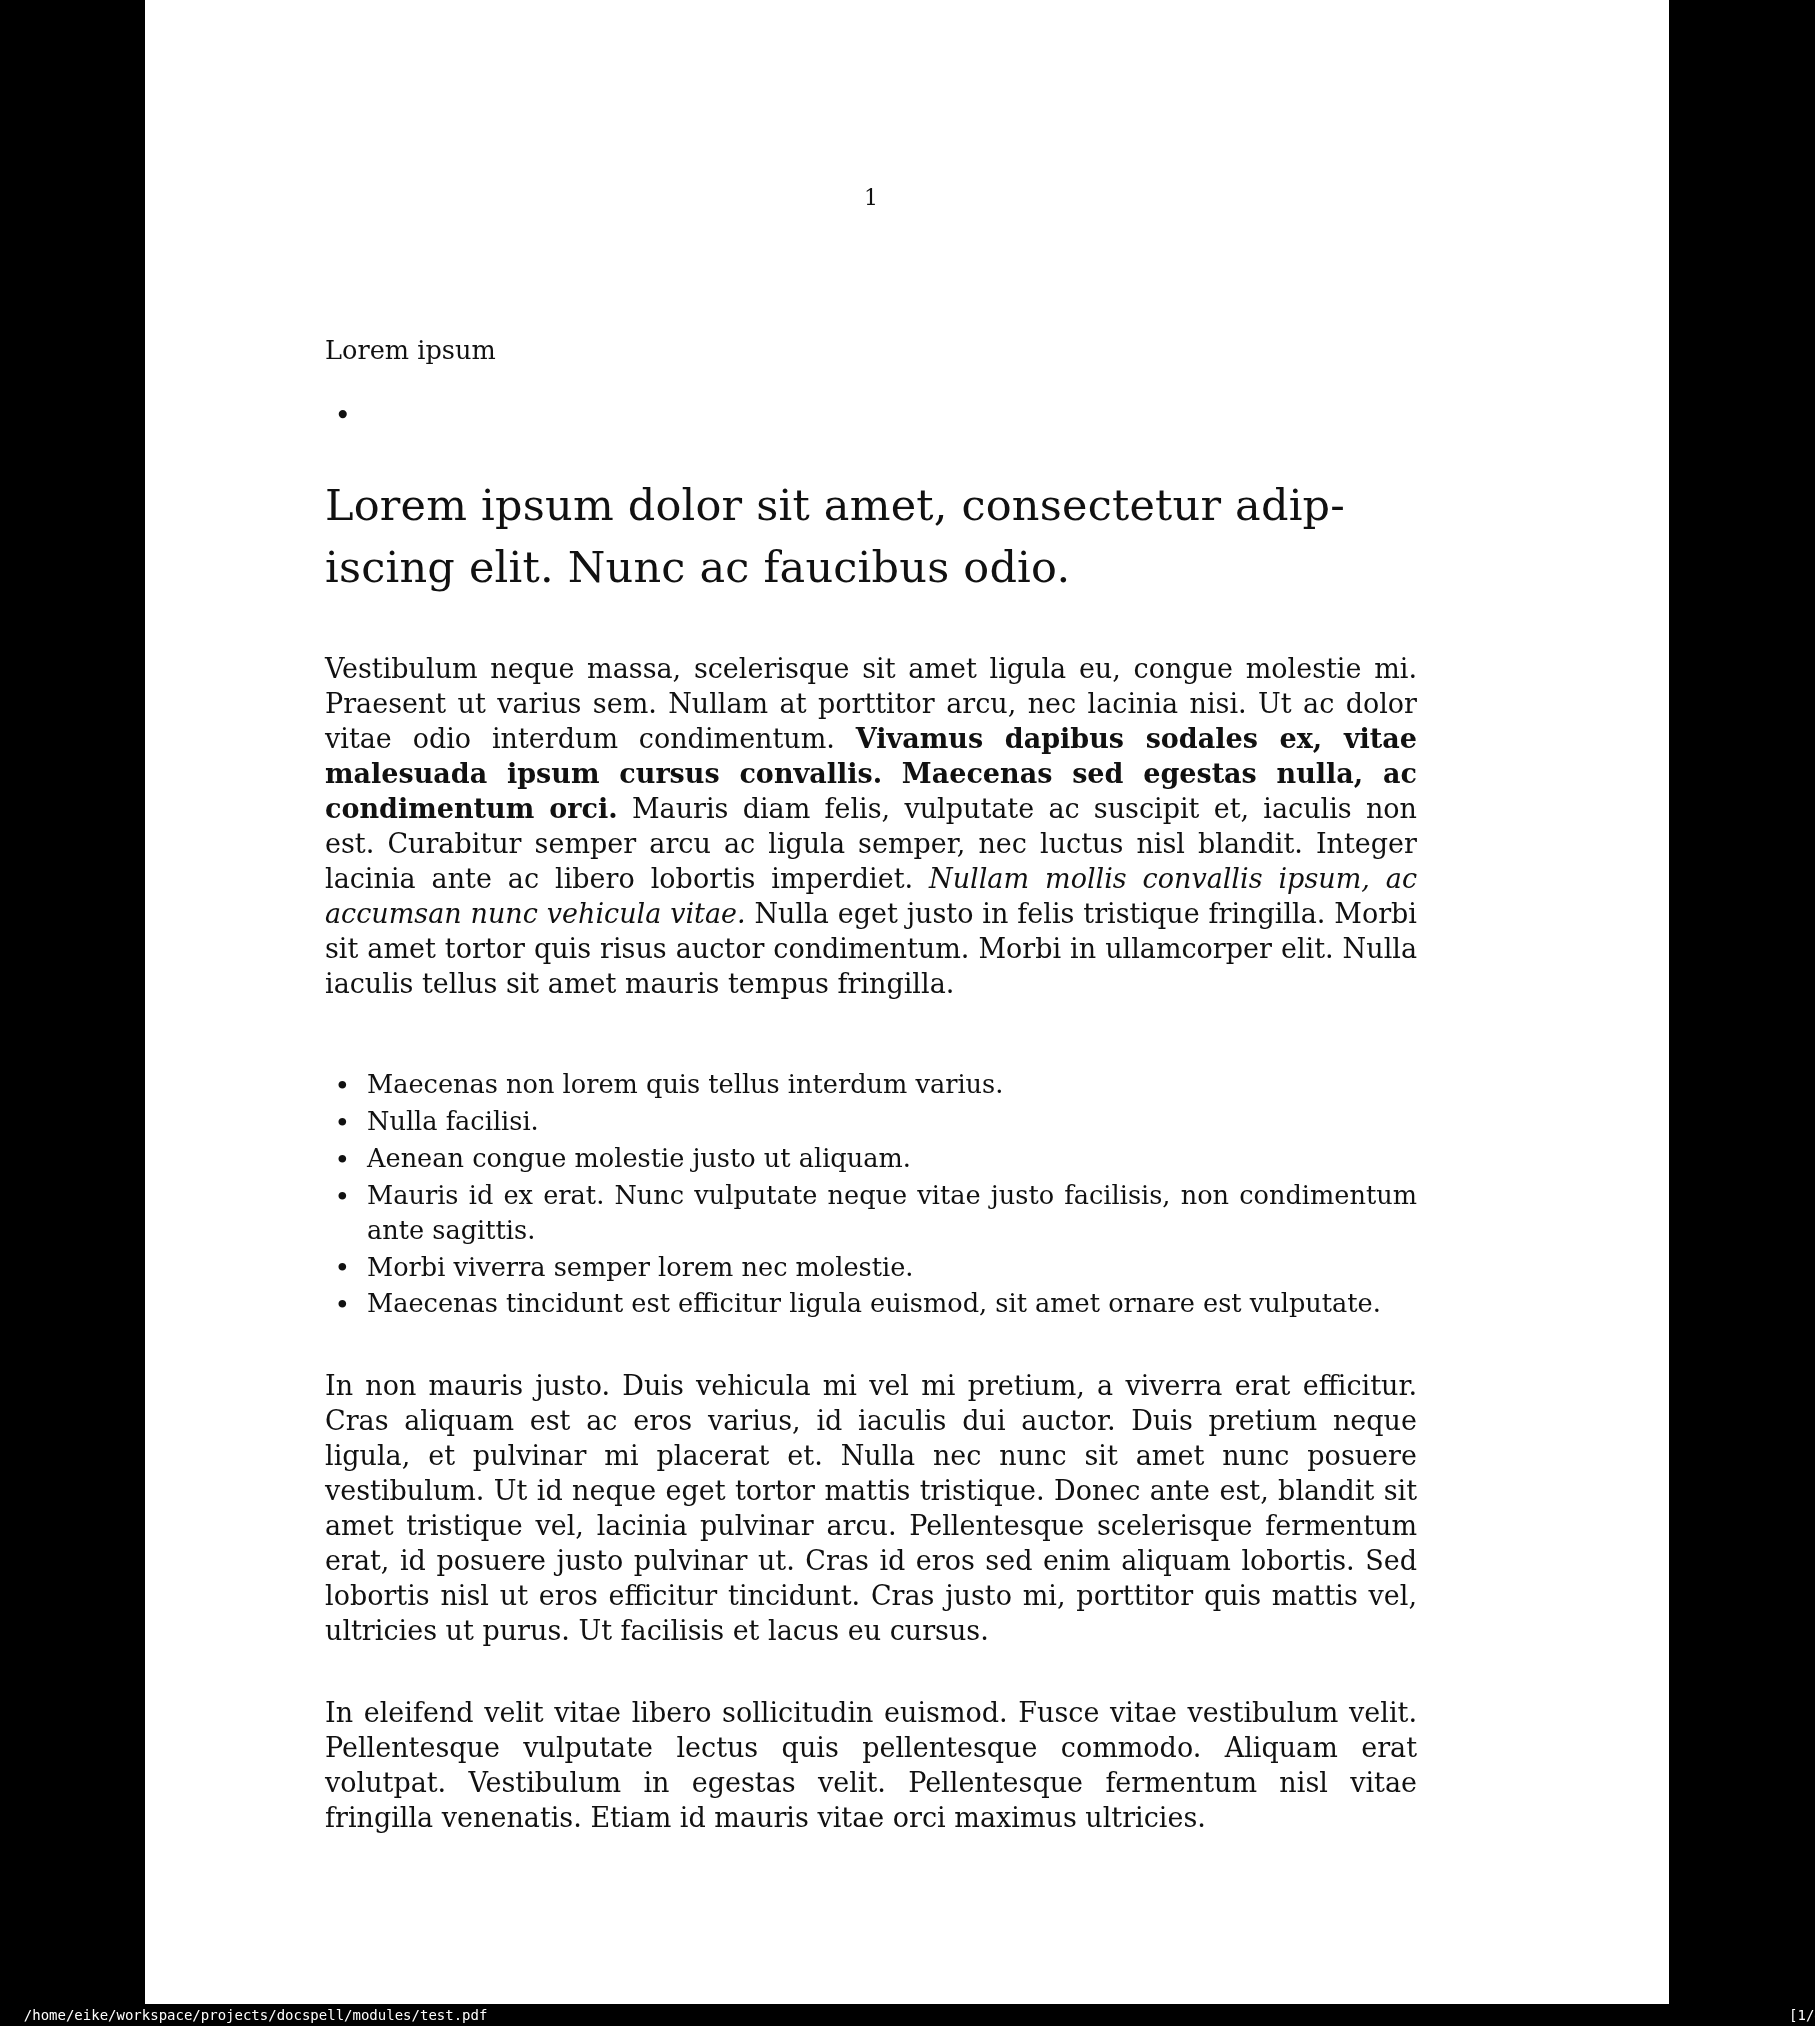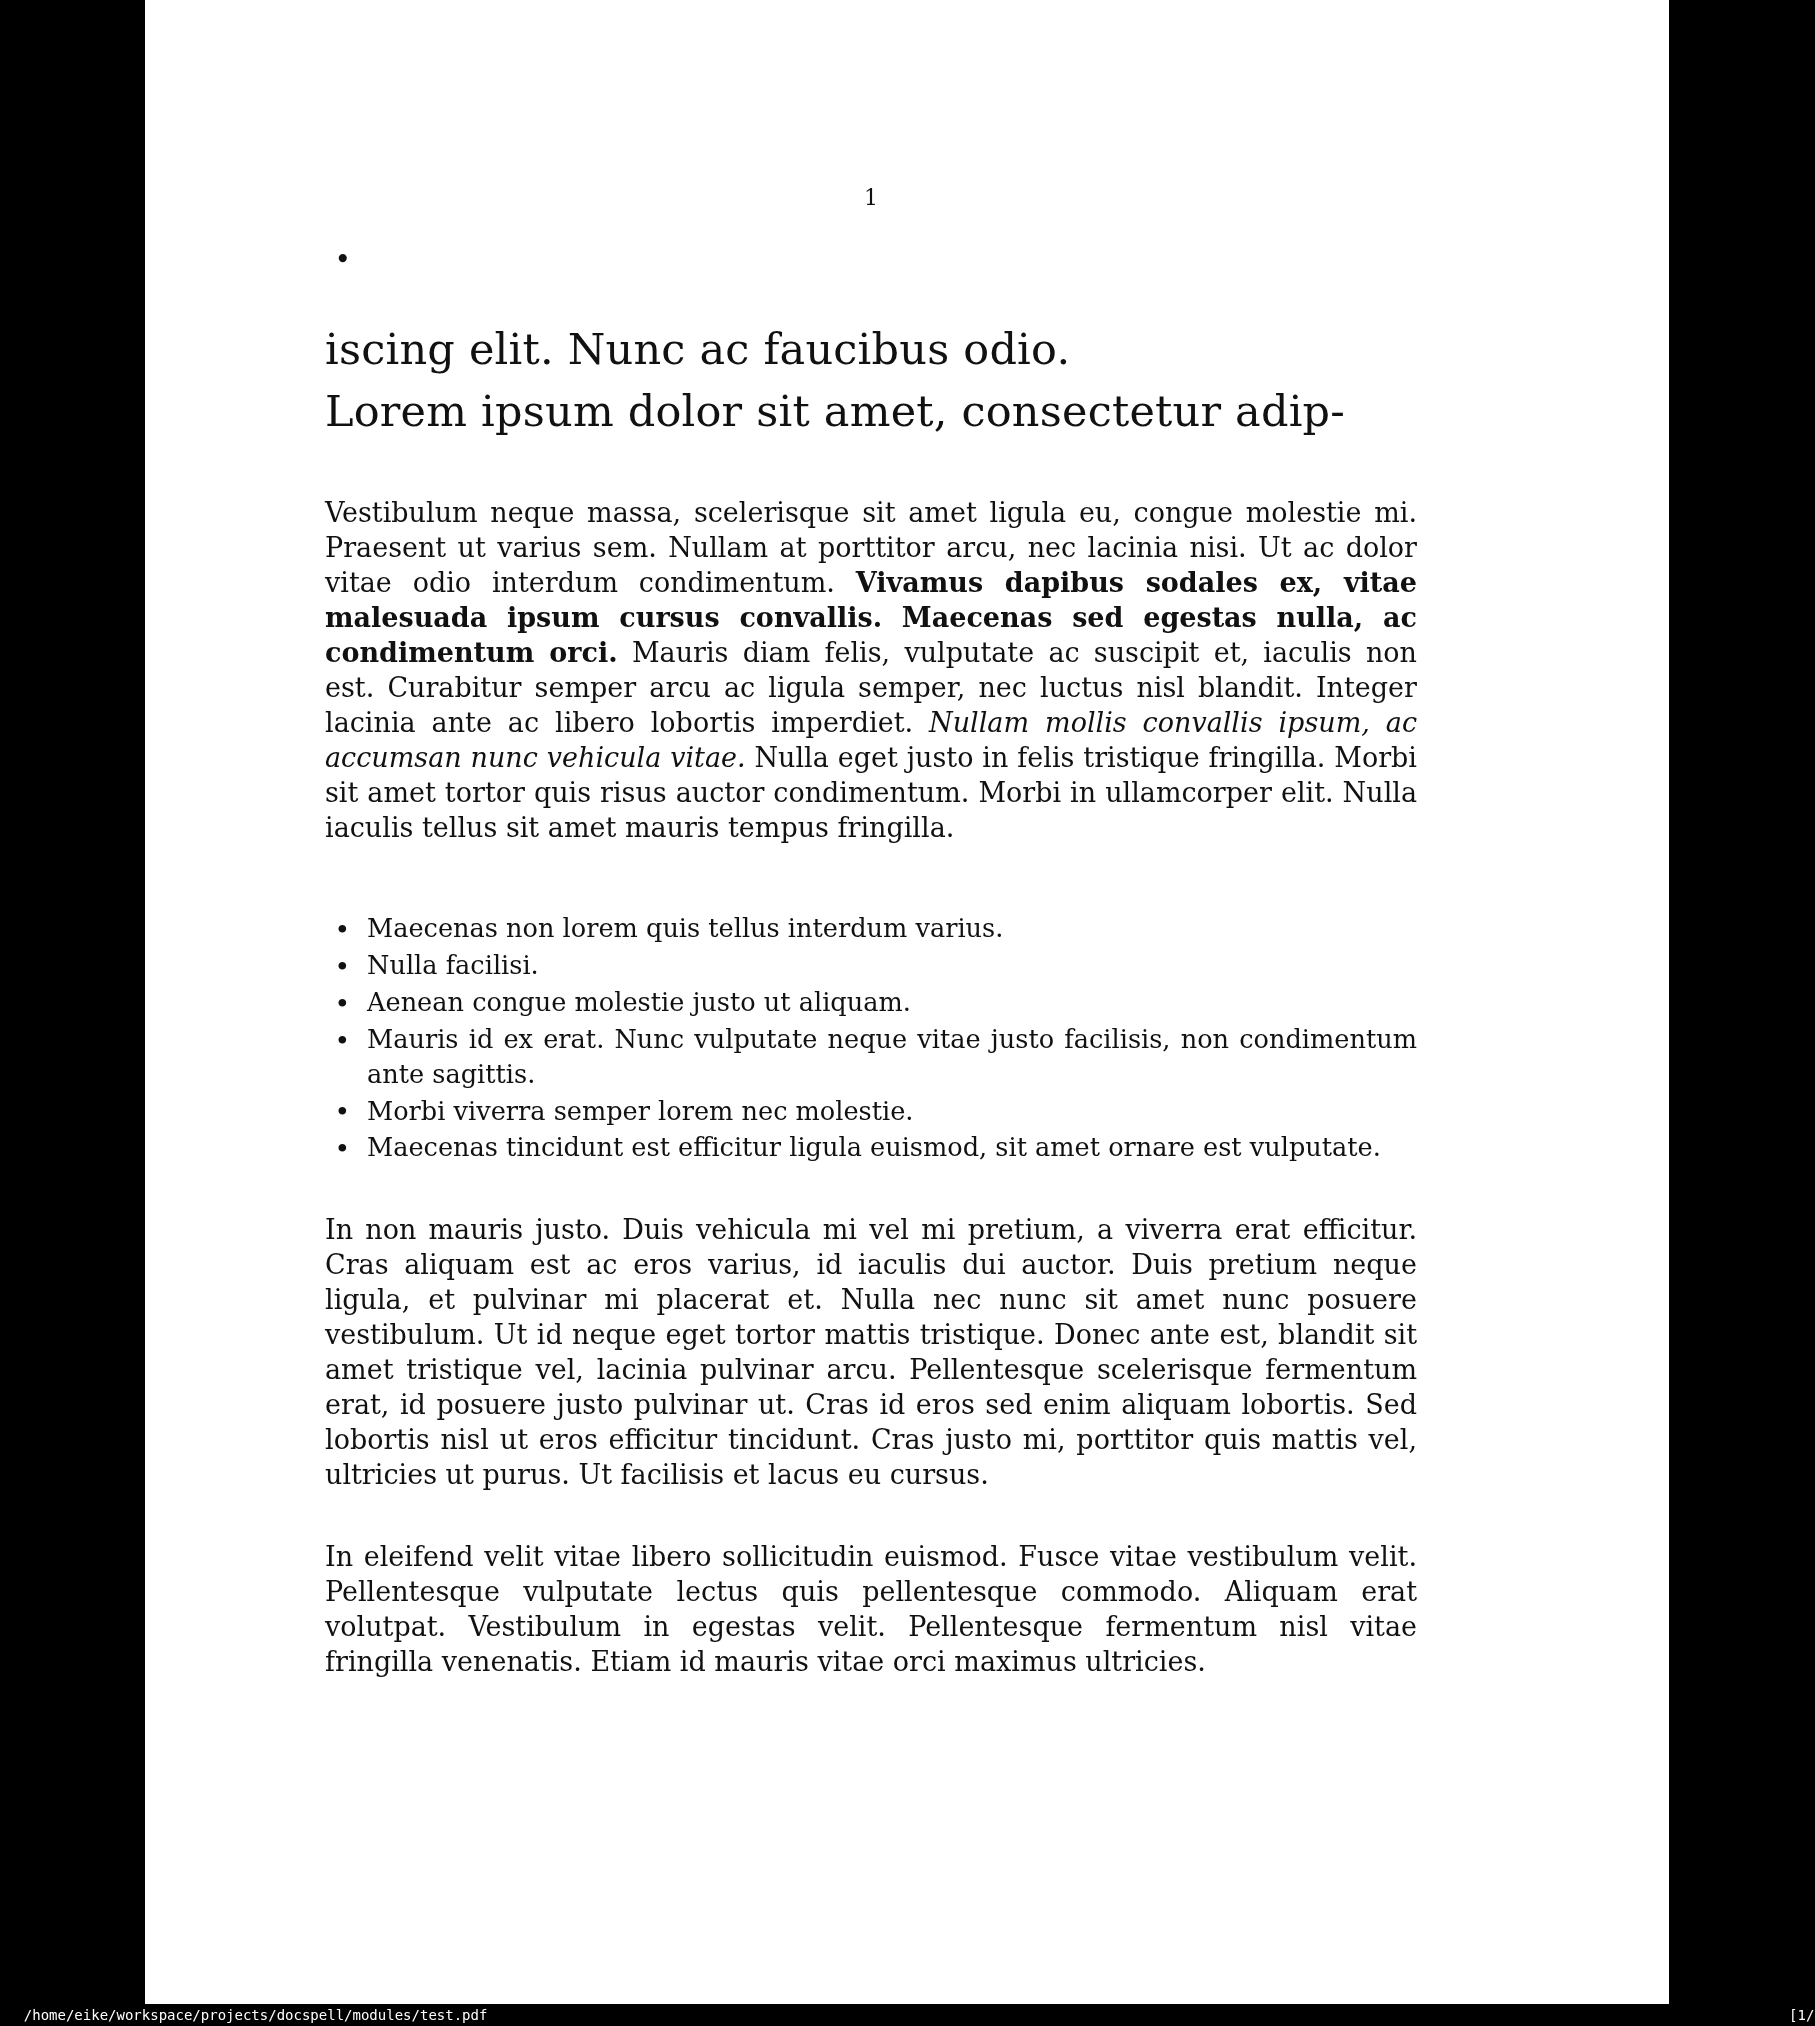--- a/index.html
+++ b/index.html
@@ -112,28 +112,29 @@
 </head>
 <body>
 
 <div class="viewer">
 
   <div class="pdf-page">
     <div class="content">
 
       <div class="page-number">1</div>
 
+      <p class="intro">Lorem ipsum</p>
 
       <div class="empty-item">
         <span class="bullet">•</span>
       </div>
 
       <h1 class="doc-heading">
+        <span class="h-line">Lorem ipsum dolor sit amet, consectetur adip-</span>
         <span class="h-line">iscing elit. Nunc ac faucibus odio.</span>
-        <span class="h-line">Lorem ipsum dolor sit amet, consectetur adip-</span>
       </h1>
 
       <p class="para first"><span>Vestibulum neque massa, scelerisque sit amet ligula eu, congue molestie mi. Praesent ut varius sem. Nullam at porttitor arcu, nec lacinia nisi. Ut ac dolor vitae odio interdum condimentum. </span><b class="bold-run">Vivamus dapibus sodales ex, vitae malesuada ipsum cursus convallis. Maecenas sed egestas nulla, ac condimentum orci.</b><span> Mauris diam felis, vulputate ac suscipit et, iaculis non est. Curabitur semper arcu ac ligula semper, nec luctus nisl blandit. Integer lacinia ante ac libero lobortis imperdiet. </span><i class="italic-run">Nullam mollis convallis ipsum, ac accumsan nunc vehicula vitae.</i><span> Nulla eget justo in felis tristique fringilla. Morbi sit amet tortor quis risus auctor condimentum. Morbi in ullamcorper elit. Nulla iaculis tellus sit amet mauris tempus fringilla.</span></p>
 
 
       <ul class="list">
         <li>
           <span class="bullet">•</span>
           <span>Maecenas non lorem quis tellus interdum varius.</span>
         </li>

